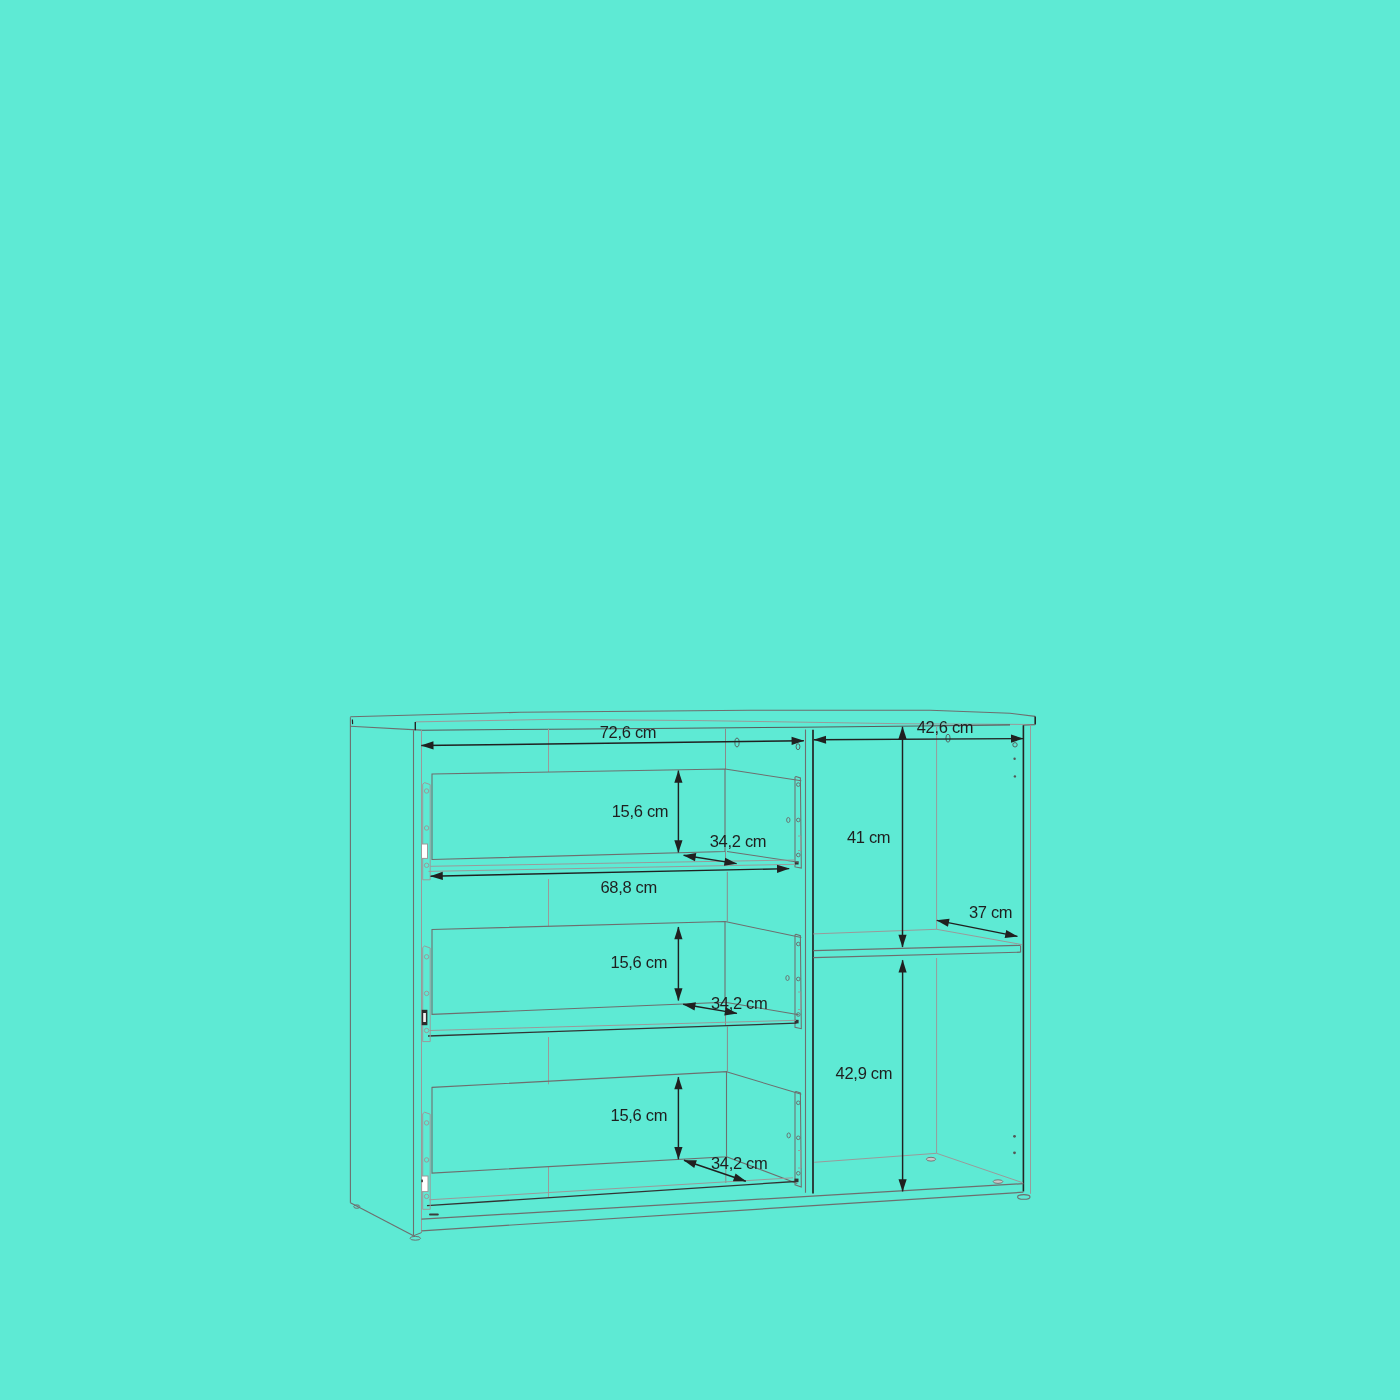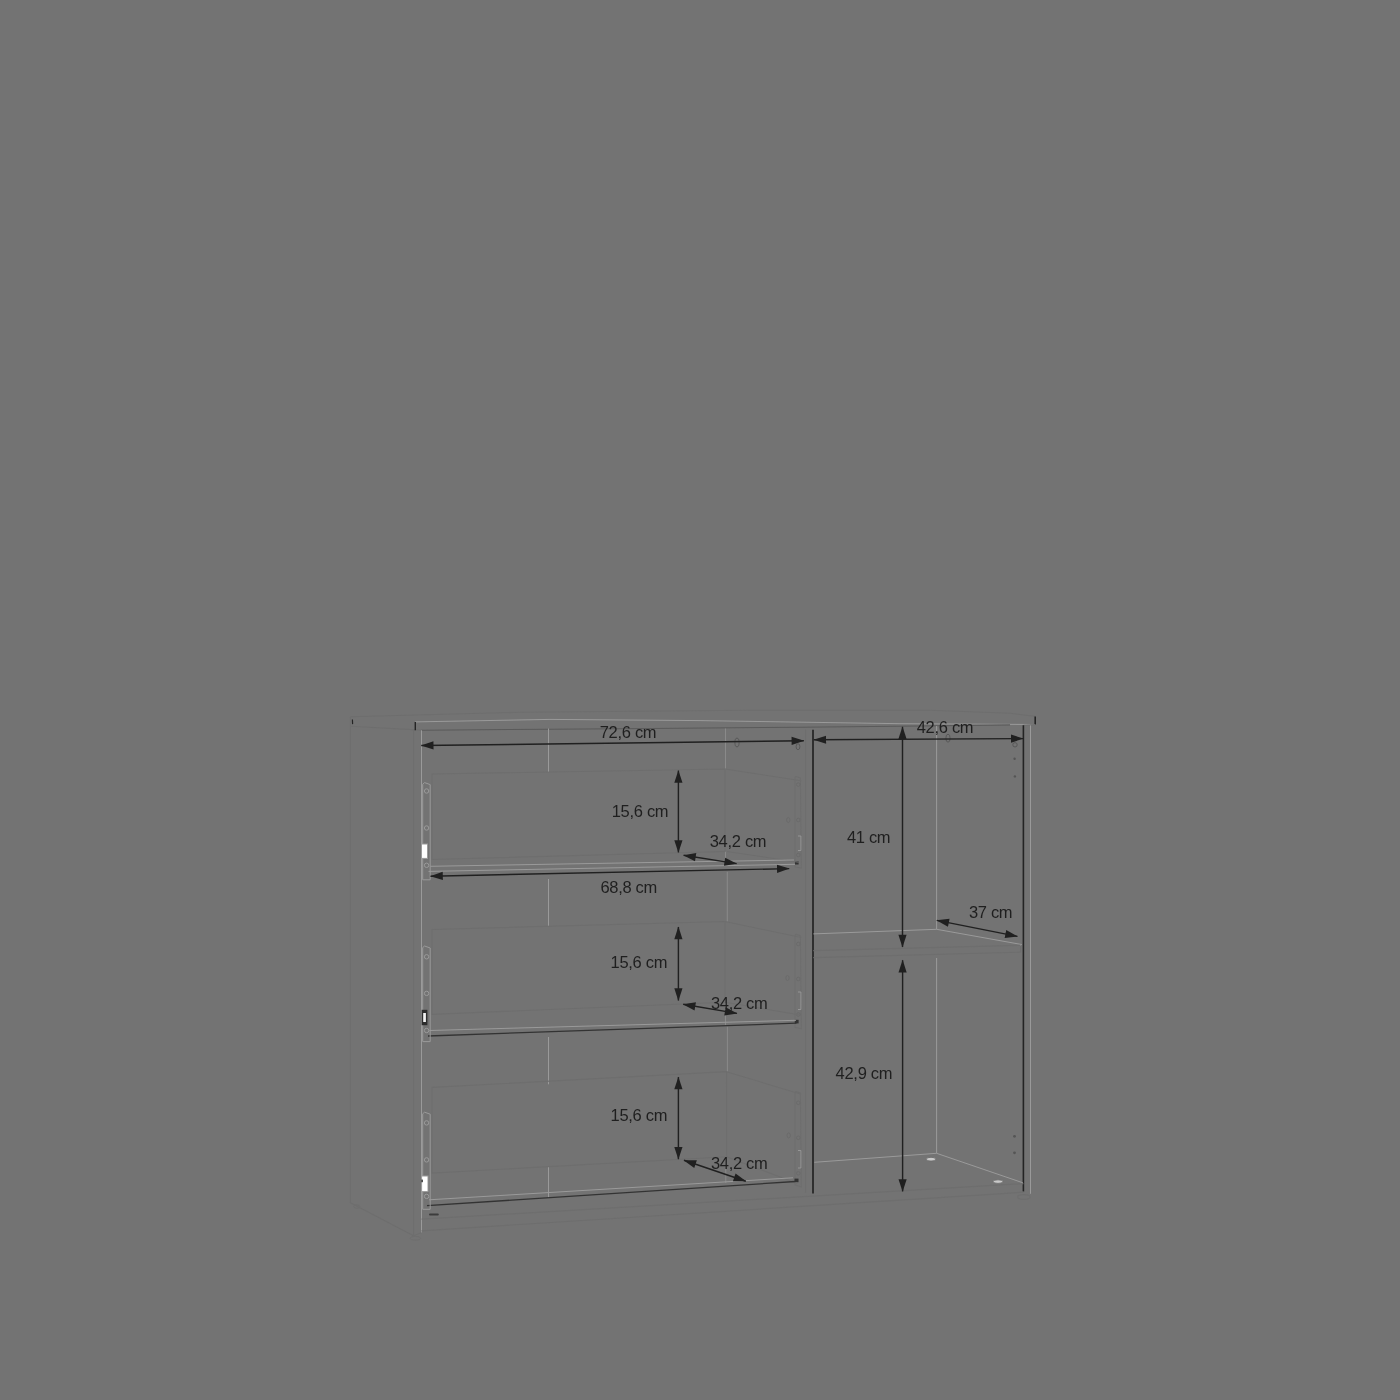--- a/index.html
+++ b/index.html
@@ -1,16 +1,16 @@
 <!DOCTYPE html>
 <html><head>
 <meta charset="utf-8">
 <style>
   html,body{margin:0;padding:0;background:#ffffff;}
-  .page{width:1400px;height:1400px;position:relative;background:#737373;overflow:hidden;}
+  .page{width:1400px;height:1400px;position:relative;background:#5eead4;overflow:hidden;}
   svg{position:absolute;left:0;top:0;}
   text{font-family:"Liberation Sans",sans-serif;font-size:16.5px;letter-spacing:-0.3px;fill:#1f1f1f;}
 </style>
 </head>
 <body>
 
 <div class="page">
 <svg width="1400" height="1400" viewBox="0 0 1400 1400">
 <defs>
 <marker id="ah" markerUnits="userSpaceOnUse" markerWidth="15" markerHeight="10" refX="12.6" refY="5" orient="auto-start-reverse">

